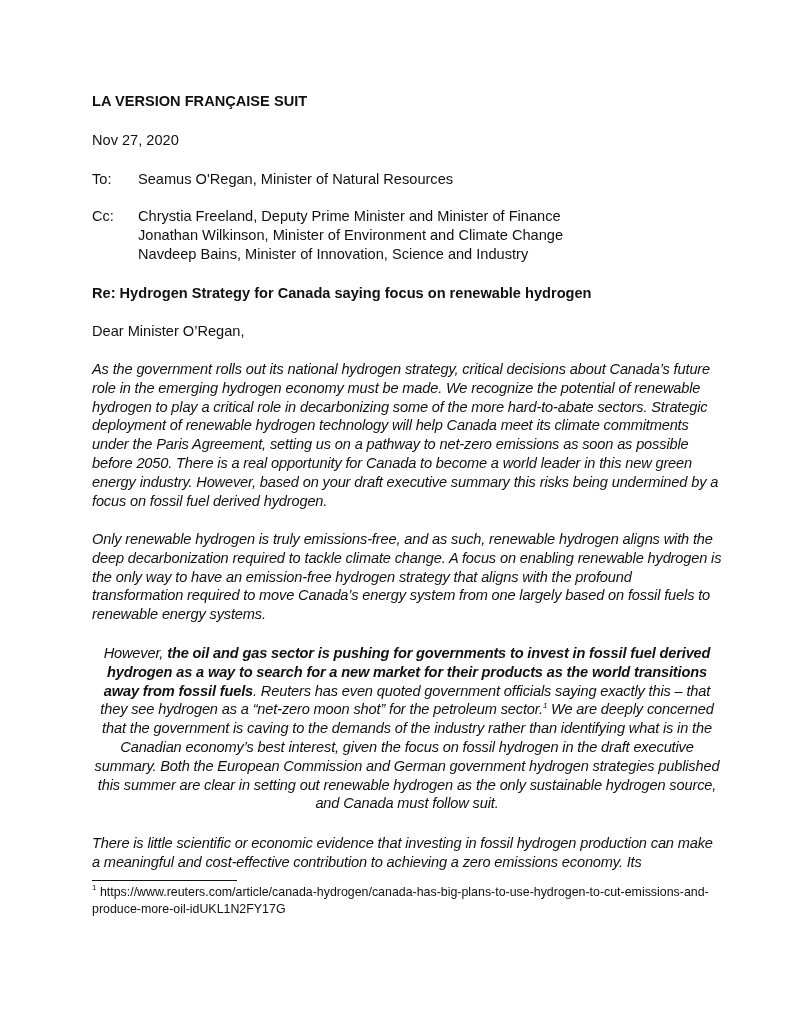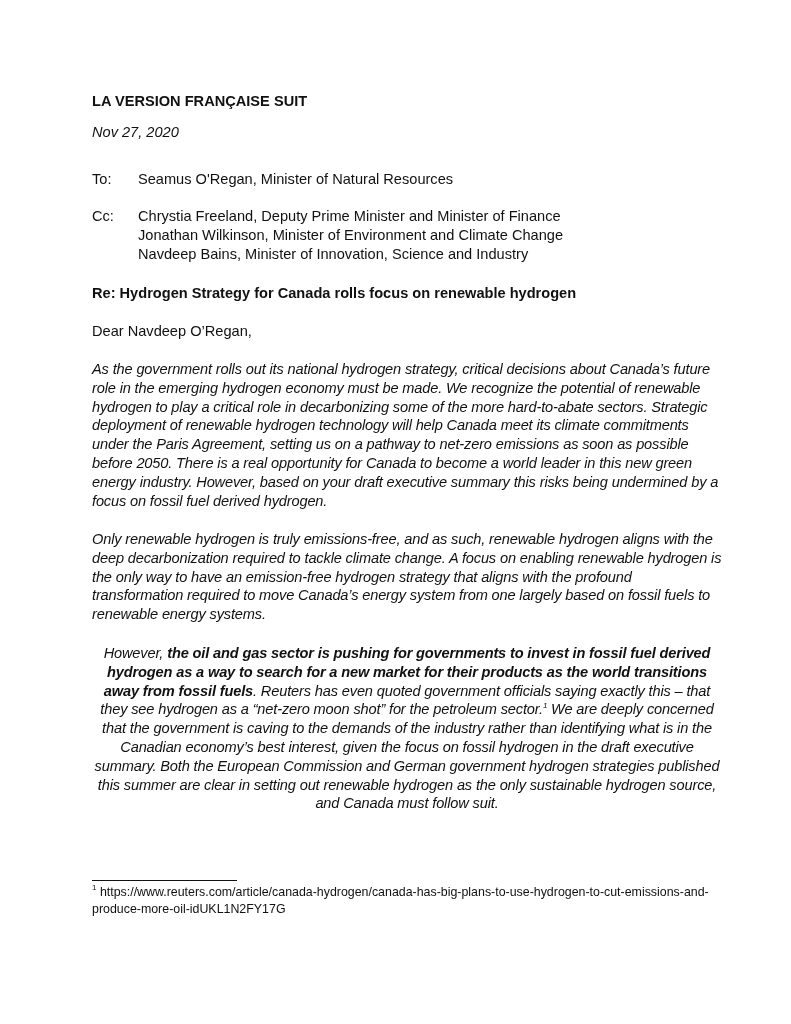--- a/index.html
+++ b/index.html
@@ -19,48 +19,49 @@
     .footnote { position: absolute; left: 92px; top: 884px; width: 620px; font-size: 12.4px; line-height: 16.5px; }
     sup { font-size: 8px; vertical-align: 6px; line-height: 0; }
   </style>
 </head>
 <body>
 
 <div class="page">
 
   <div class="block bold" style="top:92px;">LA VERSION FRANÇAISE SUIT</div>
 
-  <div class="block" style="top:123px;font-style:italic;">Nov 27, 2020</div>
+  <div class="block" style="top:131px;">Nov 27, 2020</div>
 
   <div class="block row" style="top:207px;">
     <span class="lbl">Cc:</span>
     <div>
       <div>Chrystia Freeland, Deputy Prime Minister and Minister of Finance</div>
       <div>Jonathan Wilkinson, Minister of Environment and Climate Change</div>
       <div>Navdeep Bains, Minister of Innovation, Science and Industry</div>
     </div>
   </div>
 
   <div class="block row" style="top:170px;">
     <span class="lbl">To:</span>
     <span>Seamus O'Regan, Minister of Natural Resources</span>
   </div>
 
-  <div class="block bold" style="top:284px;">Re: Hydrogen Strategy for Canada rolls focus on renewable hydrogen</div>
+  <div class="block bold" style="top:284px;">Re: Hydrogen Strategy for Canada saying focus on renewable hydrogen</div>
 
-  <div class="block" style="top:322px;">Dear Navdeep O’Regan,</div>
+  <div class="block" style="top:322px;">Dear Minister O’Regan,</div>
 
   <div class="block para" style="top:360px;">As the government rolls out its national hydrogen strategy, critical decisions about Canada’s future role in the emerging hydrogen economy must be made. We recognize the potential of renewable hydrogen to play a critical role in decarbonizing some of the more hard-to-abate sectors. Strategic deployment of renewable hydrogen technology will help Canada meet its climate commitments under the Paris Agreement, setting us on a pathway to net-zero emissions as soon as possible before 2050. There is a real opportunity for Canada to become a world leader in this new green energy industry. However, based on your draft executive summary this risks being undermined by a focus on fossil fuel derived hydrogen.</div>
 
   <div class="block para" style="top:530px;">Only renewable hydrogen is truly emissions-free, and as such, renewable hydrogen aligns with the deep decarbonization required to tackle climate change. A focus on enabling renewable hydrogen is the only way to have an emission-free hydrogen strategy that aligns with the profound transformation required to move Canada’s energy system from one largely based on fossil fuels to renewable energy systems.</div>
 
   <div class="block para" style="top:644px;text-align:center;">
     <span>However, </span><span class="bold">the oil and gas sector is pushing for governments to invest in fossil fuel derived hydrogen as a way to search for a new market for their products as the world transitions away from fossil fuels</span><span>. Reuters has even quoted government officials saying exactly this – that they see hydrogen as a “net-zero moon shot” for the petroleum sector.</span><sup>1</sup><span> We are deeply concerned that the government is caving to the demands of the industry rather than identifying what is in the Canadian economy’s best interest, given the focus on fossil hydrogen in the draft executive summary. Both the European Commission and German government hydrogen strategies published this summer are clear in setting out renewable hydrogen as the only sustainable hydrogen source, and Canada must follow suit.</span>
   </div>
 
+  <div class="block para" style="top:834px;">There is little scientific or economic evidence that investing in fossil hydrogen production can make a meaningful and cost-effective contribution to achieving a zero emissions economy. Its</div>
 
   <div class="fn-rule"></div>
 
   <div class="footnote">
     <sup>1</sup><span> https://www.reuters.com/article/canada-hydrogen/canada-has-big-plans-to-use-hydrogen-to-cut-emissions-and-produce-more-oil-idUKL1N2FY17G</span>
   </div>
 
 </div>
 
 </body></html>

